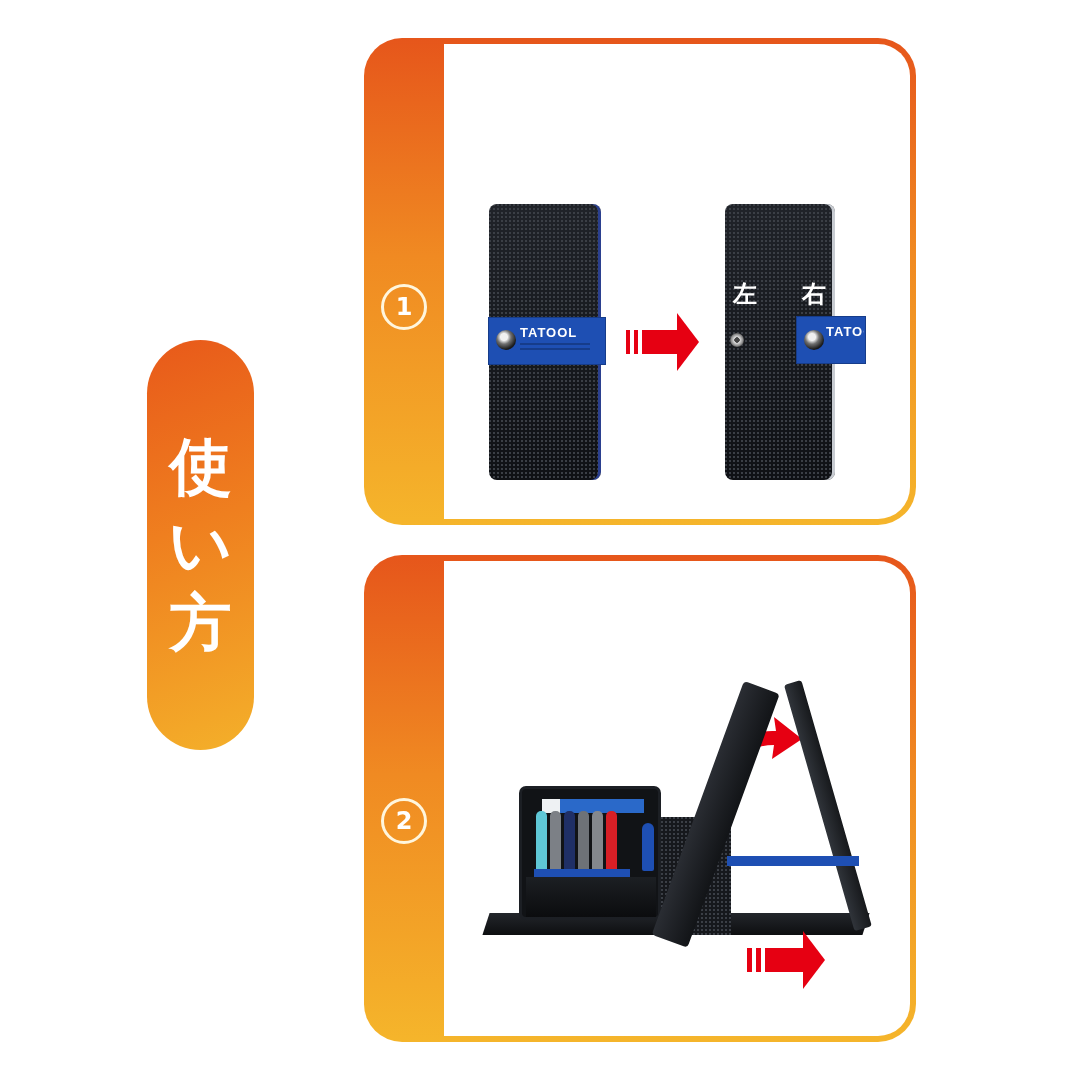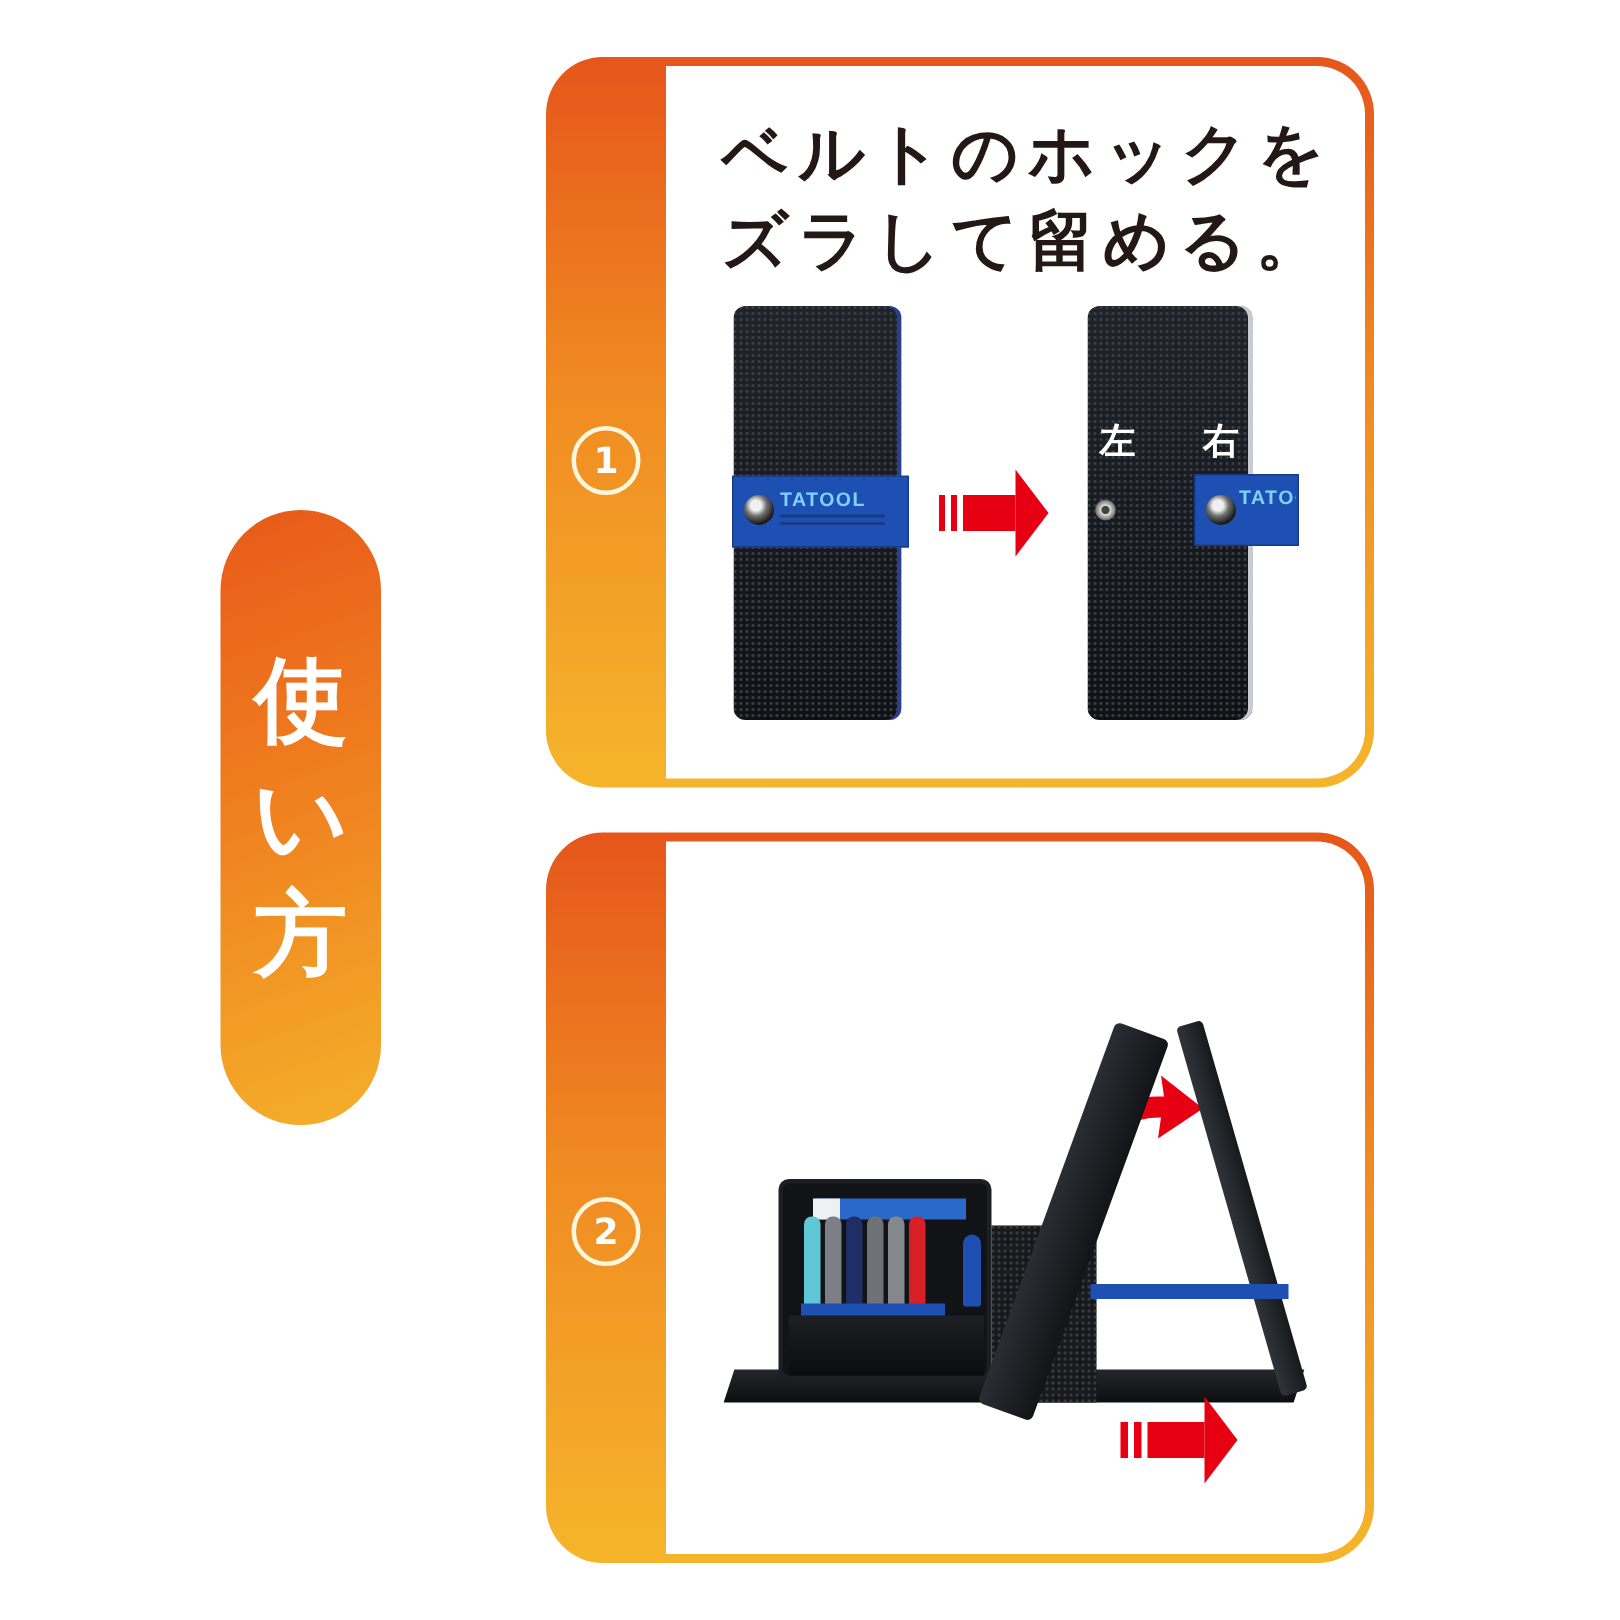--- a/index.html
+++ b/index.html
@@ -39,21 +39,21 @@
     .case { position: absolute; background:
               radial-gradient(circle at 1px 1px, #3b3f46 0.8px, transparent 1.2px) 0 0/4px 4px,
               linear-gradient(180deg, #202329, #0f1115);
             border-radius: 8px; box-shadow: inset -3px 0 0 #2a3f8f; }
     .case-closed { left: 45px; top: 160px; width: 112px; height: 276px; }
     .case-open   { left: 281px; top: 160px; width: 110px; height: 276px; box-shadow: inset -3px 0 0 #c8ccd2; }
 
     .belt { position: absolute; background: #1e4fb3; box-shadow: inset 0 0 0 1px #163c8a; }
     .belt-1 { left: 44px; top: 273px; width: 118px; height: 48px; }
     .belt-2 { left: 352px; top: 272px; width: 70px; height: 48px; }
-    .belt .logo { position: absolute; left: 32px; top: 8px; color: #7dd3fc; font-size: 13px;
+    .belt .logo { position: absolute; left: 32px; top: 8px; color: #ffffff; font-size: 13px;
                   font-weight: 700; letter-spacing: 1px; font-family: "Liberation Sans", sans-serif; }
     .belt .sub { position: absolute; left: 32px; top: 26px; width: 70px; height: 2px;
                  background: #163c8a; box-shadow: 0 5px 0 #163c8a; }
     .snap { position: absolute; width: 20px; height: 20px; border-radius: 50%;
             background: radial-gradient(circle at 40% 35%, #f0f0f0 0 20%, #707070 40%, #1a1a1a 70%); }
     .snap-1 { left: 52px; top: 286px; }
     .snap-2 { left: 286px; top: 289px; width: 14px; height: 14px;
               background: radial-gradient(circle, #444 0 25%, #ddd 30%, #888 60%, #222 80%); }
     .snap-3 { left: 360px; top: 286px; }
 
@@ -108,22 +108,20 @@
 
 <div class="pill">
   <span class="ch">使</span>
   <span class="ch">い</span>
   <span class="ch">方</span>
 </div>
 
 <div class="panel panel-1">
   <div class="step-badge">1</div>
   <div class="inner">
-    <div class="title">ベルトのホックを
-ズラして留める。</div>
 
     <div class="case case-closed"></div>
     <div class="belt belt-1">
       <span class="logo">TATOOL</span>
       <span class="sub"></span>
     </div>
     <div class="snap snap-1"></div>
 
     <div class="arrow arrow-1">
       <div class="bar b1"></div>

